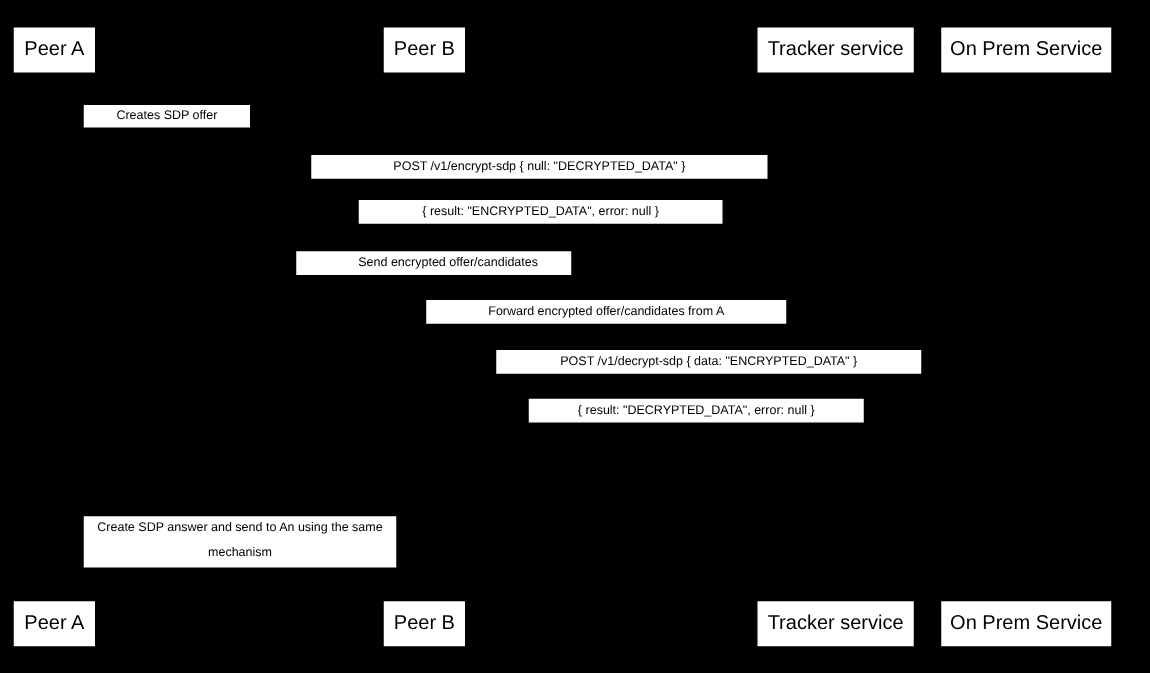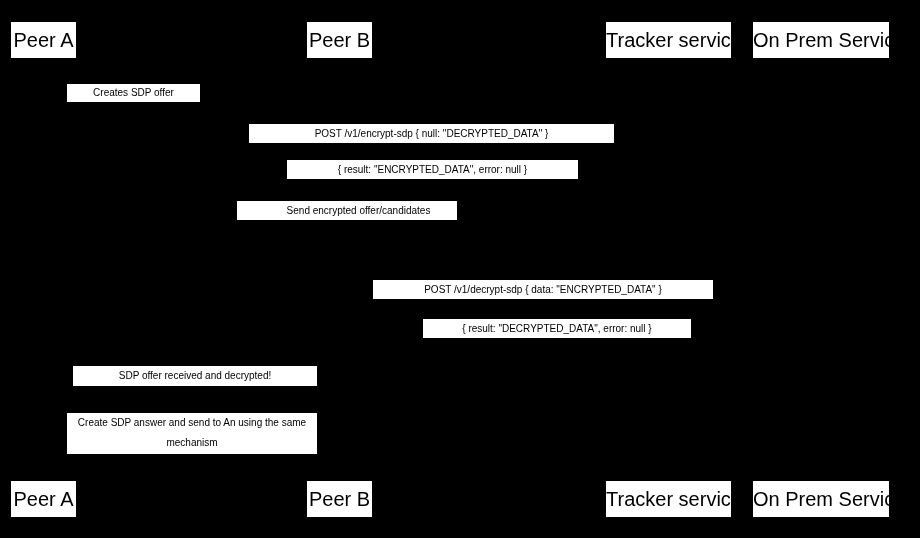--- a/index.html
+++ b/index.html
@@ -18,21 +18,21 @@
     height: 538px;
     background: var(--bg);
     overflow: hidden;
     font-family: "Liberation Sans", sans-serif;
   }
   .actor {
     position: absolute;
     height: 36px;
     background: var(--box);
     color: var(--ink);
-    font-size: 20px;
+    font-size: 16px;
     line-height: 36px;
     text-align: center;
     white-space: nowrap;
     box-sizing: border-box;
   }
   .msg {
     position: absolute;
     height: 19px;
     line-height: 19px;
     background: var(--box);
@@ -59,26 +59,26 @@
   <div class="actor" style="left:753px; top:22px; width:136px;">On Prem Service</div>
 
   <div class="msg" style="left:67px;  top:84px;  min-width:133px; height:18px; line-height:18px;">Creates SDP offer</div>
 
   <div class="msg" style="left:249px; top:124px; min-width:365px;">POST /v1/encrypt-sdp { null: "DECRYPTED_DATA" }</div>
 
   <div class="msg" style="left:287px; top:160px; min-width:291px;">{ result: "ENCRYPTED_DATA", error: null }</div>
 
   <div class="msg" style="left:237px; top:201px; min-width:220px;padding-left:23px;">Send encrypted offer/candidates</div>
 
+  <div class="msg" style="left:341px; top:240px; min-width:288px;">Forward encrypted offer/candidates from A</div>
 
-  <div class="msg" style="left:373px; top:280px; min-width:340px;">POST /v1/decrypt-sdp { data: "ENCRYPTED_DATA" }</div>
+  <div class="msg" style="left:397px; top:280px; min-width:340px;">POST /v1/decrypt-sdp { data: "ENCRYPTED_DATA" }</div>
 
   <div class="msg" style="left:423px; top:319px; min-width:268px;">{ result: "DECRYPTED_DATA", error: null }</div>
 
-  <div class="msg" style="left:73px;  top:366px; min-width:244px; height:20px; line-height:20px;">SDP offer received and decrypted!</div>
 
   <div class="msg note-multiline" style="left:67px; top:413px; width:250px;">Create SDP answer and send to An using the same mechanism</div>
 
   <div class="actor" style="left:11px;  top:481px; width:65px;">Peer A</div>
   <div class="actor" style="left:307px; top:481px; width:65px;">Peer B</div>
   <div class="actor" style="left:606px; top:481px; width:125px;">Tracker service</div>
   <div class="actor" style="left:753px; top:481px; width:136px;">On Prem Service</div>
 
 </div>
 

